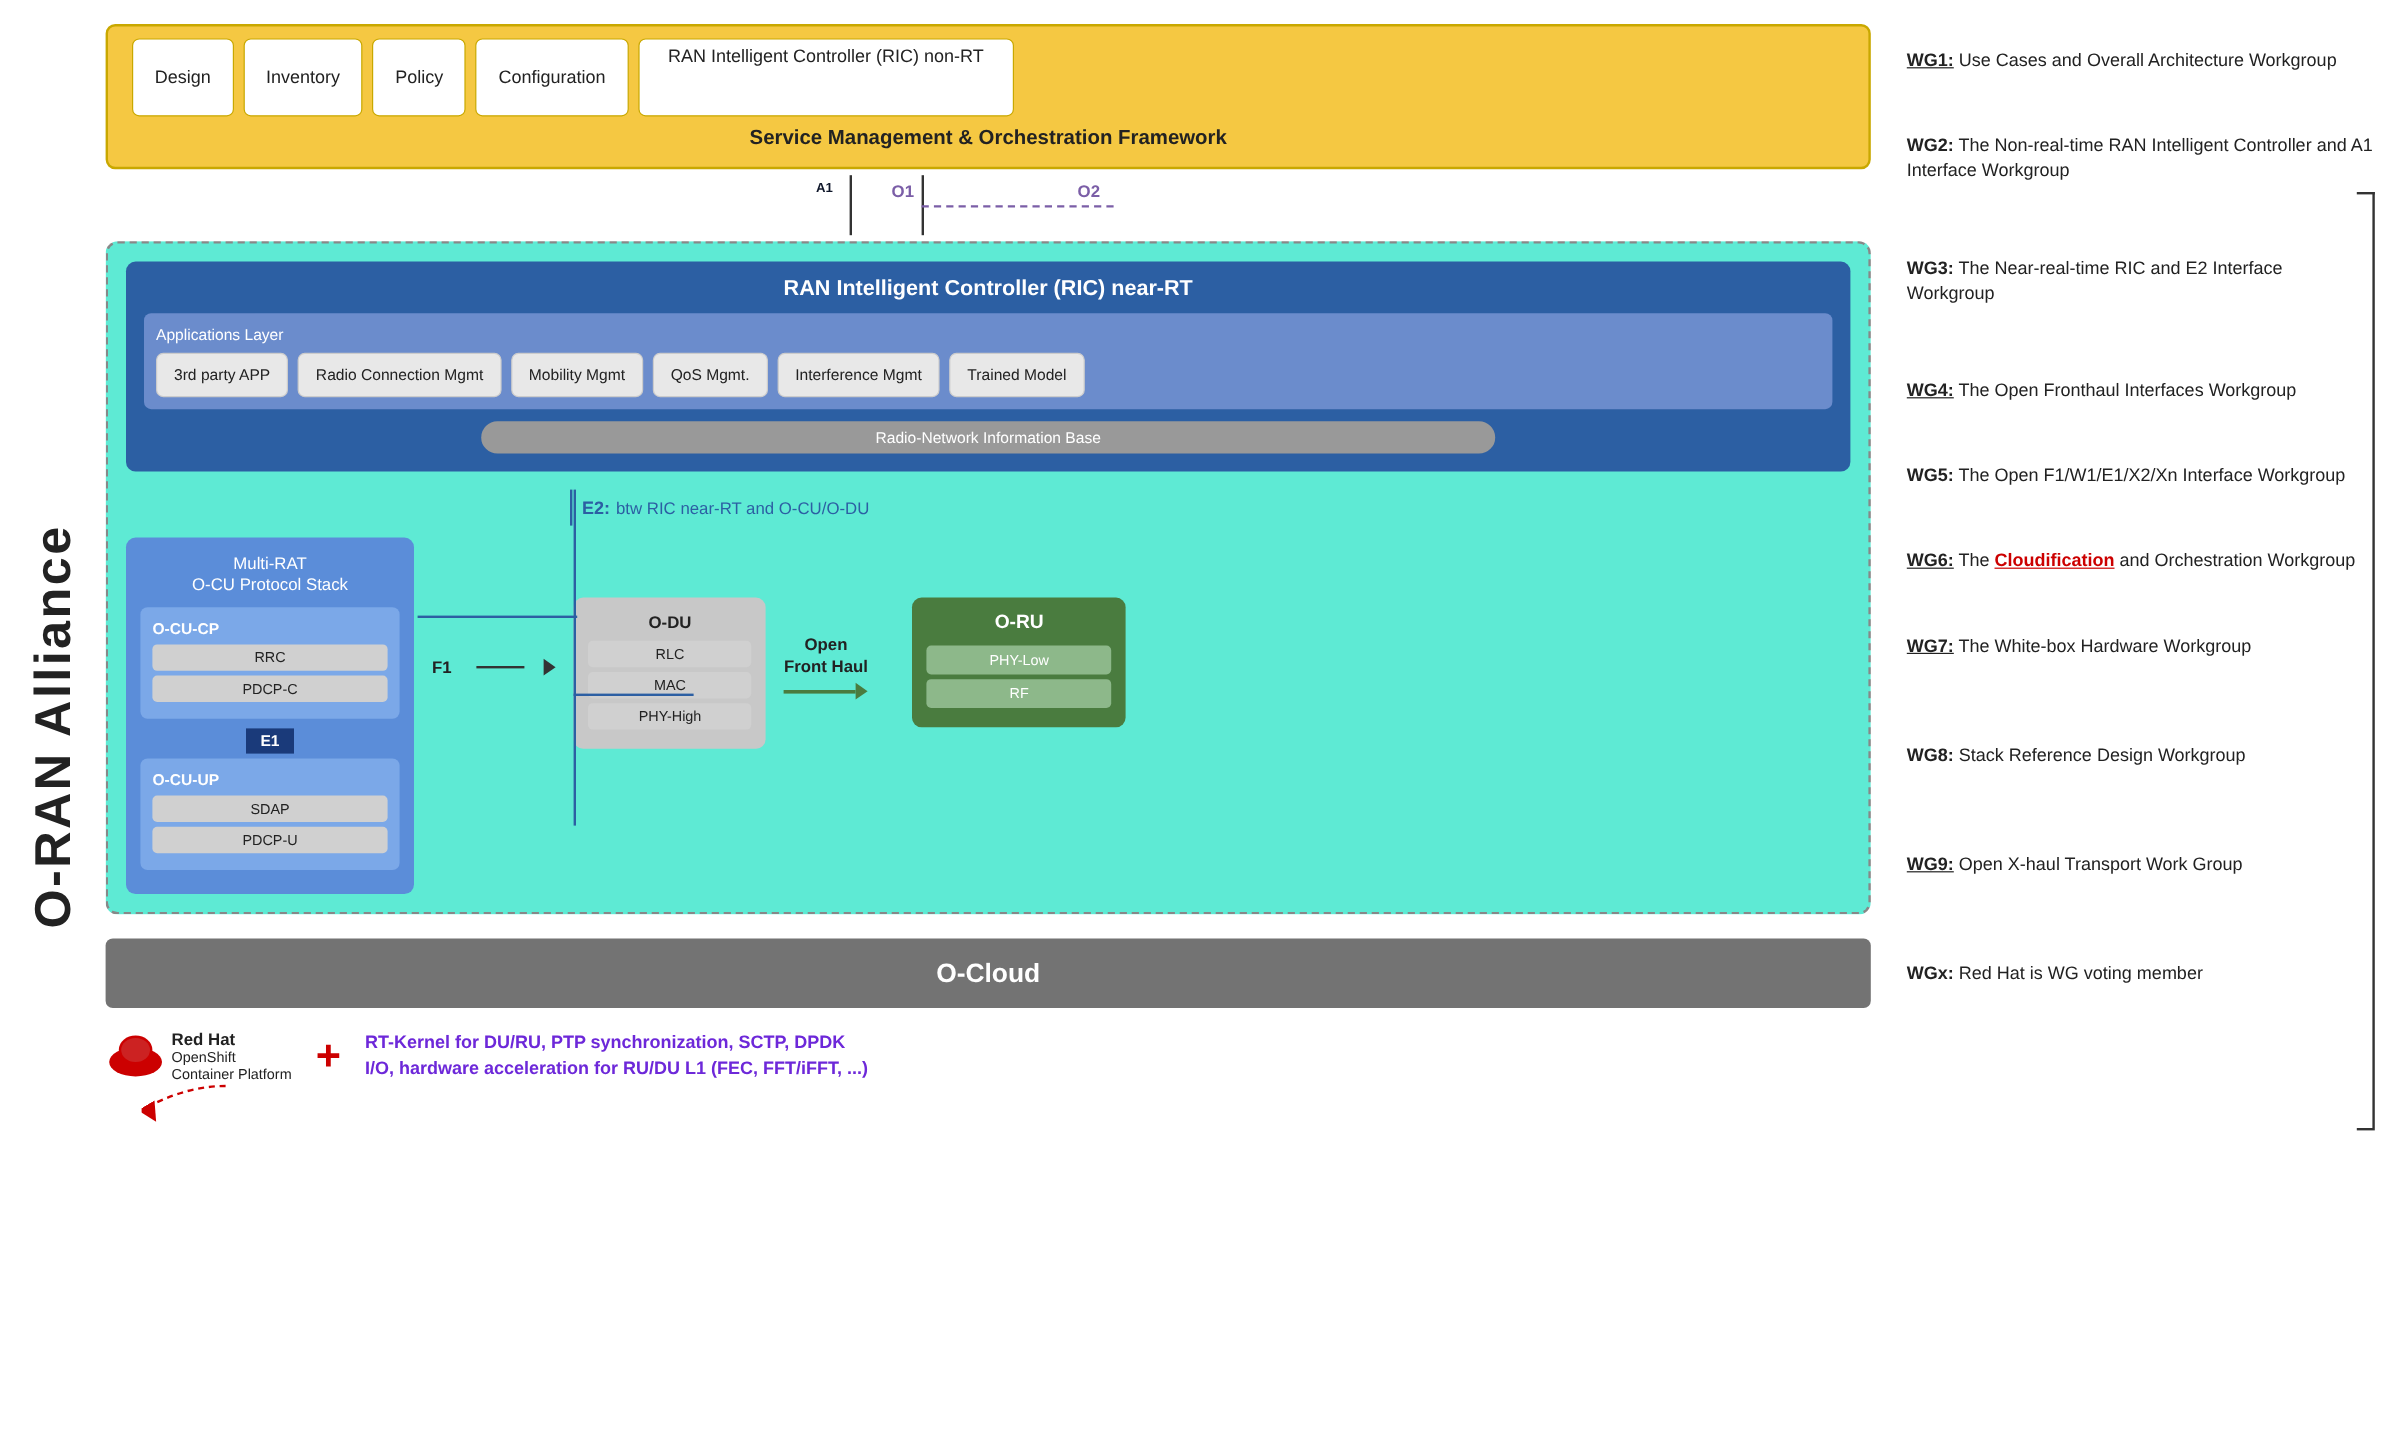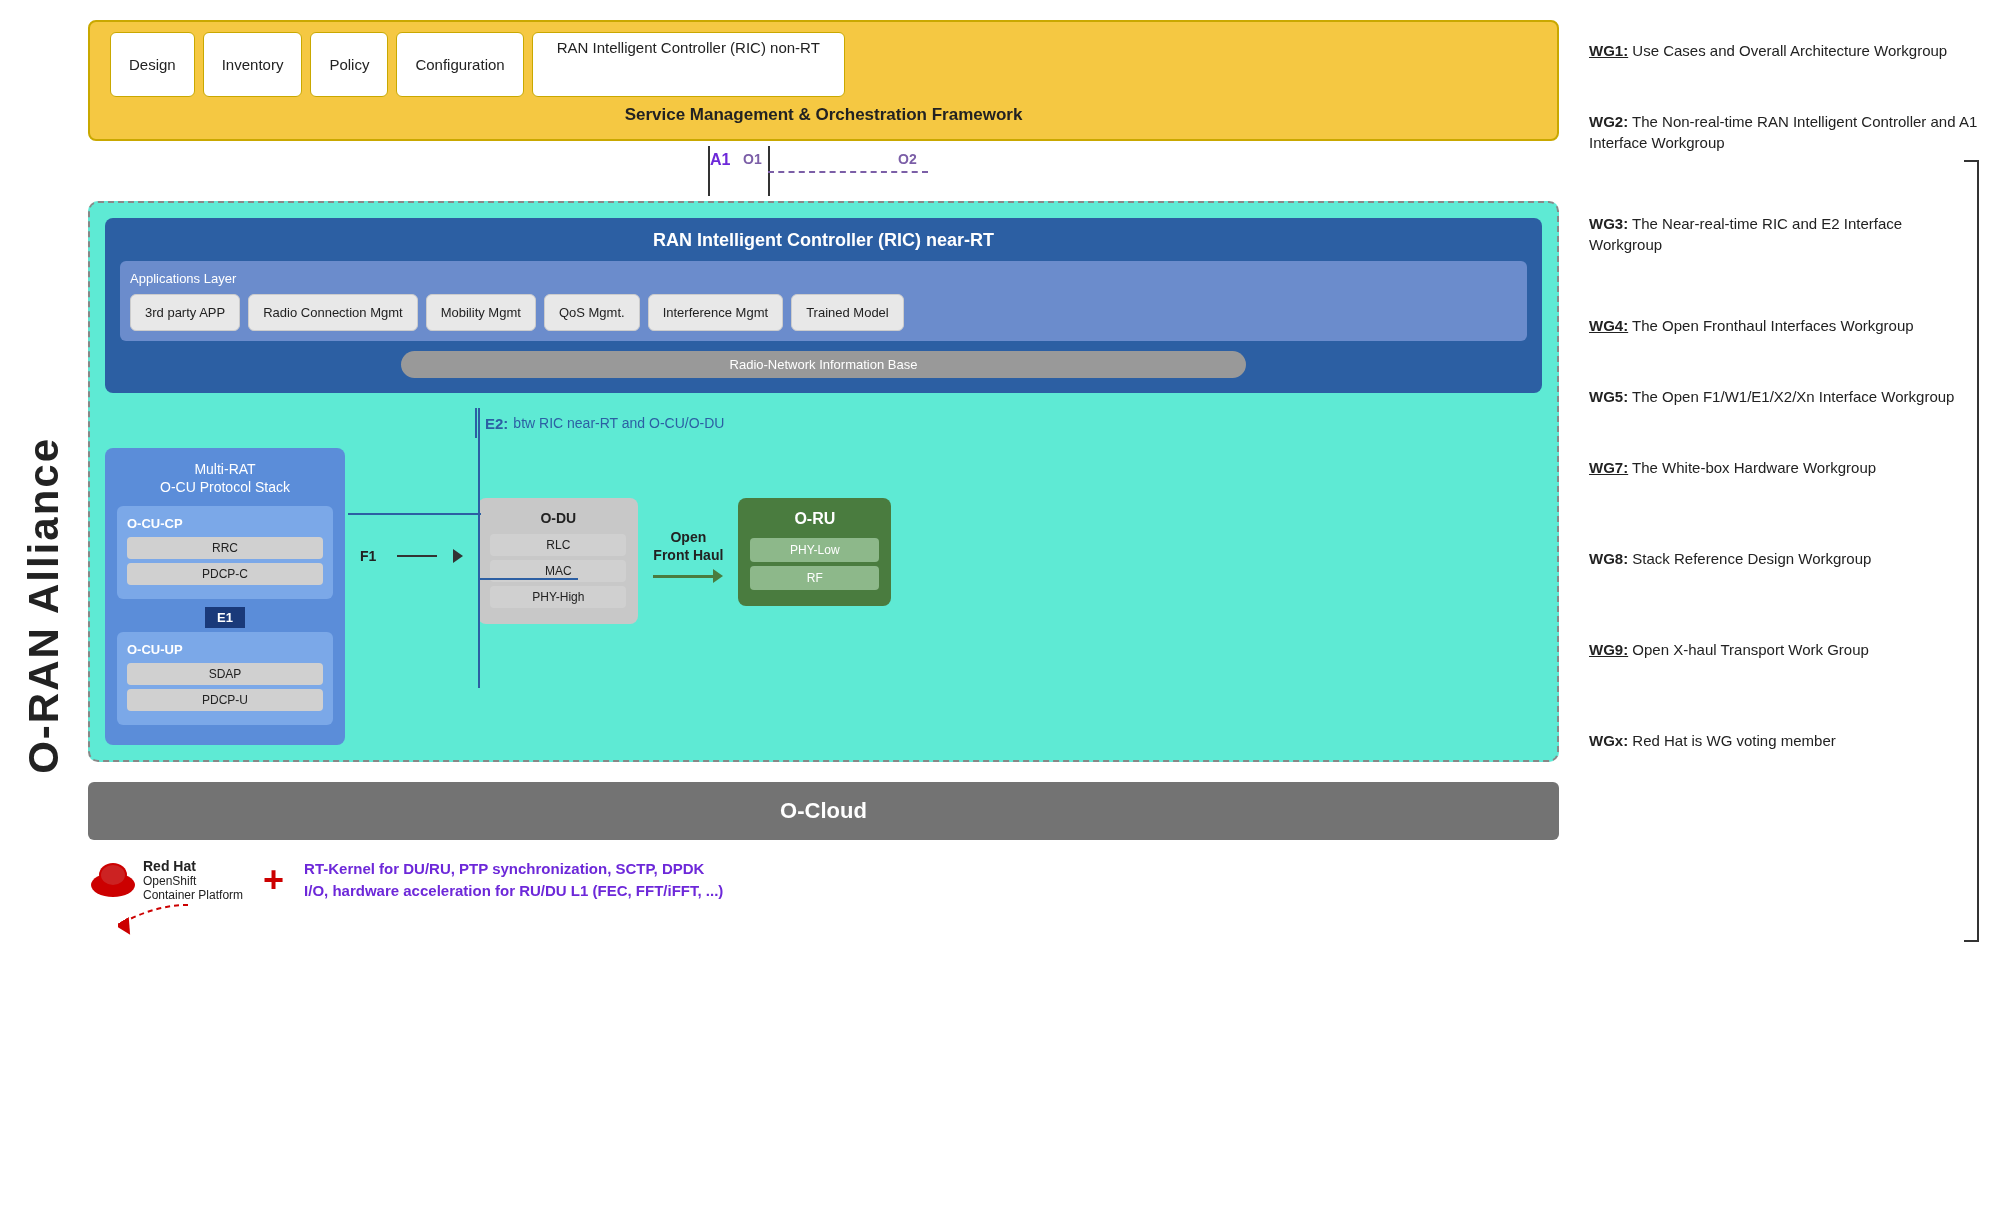--- a/index.html
+++ b/index.html
@@ -200,22 +200,23 @@
       font-size: 14px;
       text-align: center;
       margin-bottom: 8px;
     }
 
     
     .oru-box {
       background: #4a7c3f;
       border-radius: 8px;
       padding: 12px;
-      width: 153px;
+      width: 178px;
       flex-shrink: 0;
+      margin-left: 22px;
     }
 
     .oru-title {
       color: #fff;
       font-weight: bold;
       font-size: 16px;
       text-align: center;
       margin-bottom: 10px;
     }
 
@@ -327,21 +328,21 @@
         <div class="smo-tab">Configuration</div>
         <div class="smo-tab wide">RAN Intelligent Controller (RIC) non-RT</div>
       </div>
       <div class="smo-title">Service Management &amp; Orchestration Framework</div>
     </div>
 
     <div style="position: relative; height: 50px; margin-bottom: 5px;">
 
       <div style="position: absolute; left: 620px; top: 0; width: 2px; height: 50px; background: #333;"></div>
 
-      <div style="position: absolute; left: 622px; top: 5px; font-size: 16px; color: #6d28d9; font-weight: bold;">A1</div>
+      <div style="position: absolute; left: 592px; top: 5px; font-size: 11px; color: #0f172a; font-weight: bold;">A1</div>
 
       <div style="position: absolute; left: 680px; top: 0; width: 2px; height: 50px; background: #333;"></div>
 
       <div style="position: absolute; left: 655px; top: 5px; font-size: 14px; color: #7b5ea7; font-weight: bold;">O1</div>
 
       <div style="position: absolute; left: 810px; top: 5px; font-size: 14px; color: #7b5ea7; font-weight: bold;">O2</div>
 
       <div style="position: absolute; left: 680px; top: 25px; width: 160px; height: 1px; border-top: 2px dashed #7b5ea7;"></div>
     </div>
 
@@ -498,20 +499,24 @@
     <div class="wg-item" style="margin-top: 40px;">
       <span class="wg-underline">WG4:</span>
       <span>The Open Fronthaul Interfaces Workgroup</span>
     </div>
 
     <div class="wg-item" style="margin-top: 30px;">
       <span class="wg-label">WG5:</span>
       <span>The Open F1/W1/E1/X2/Xn Interface Workgroup</span>
     </div>
 
+    <div class="wg-item" style="margin-top: 30px;">
+      <span class="wg-underline">WG6:</span>
+      <span>The </span><span class="cloudification-link">Cloudification</span><span> and Orchestration Workgroup</span>
+    </div>
 
     <div class="wg-item" style="margin-top: 30px;">
       <span class="wg-underline">WG7:</span>
       <span>The White-box Hardware Workgroup</span>
     </div>
 
     <div class="wg-item" style="margin-top: 50px;">
       <span class="wg-label">WG8:</span>
       <span>Stack Reference Design Workgroup</span>
     </div>

